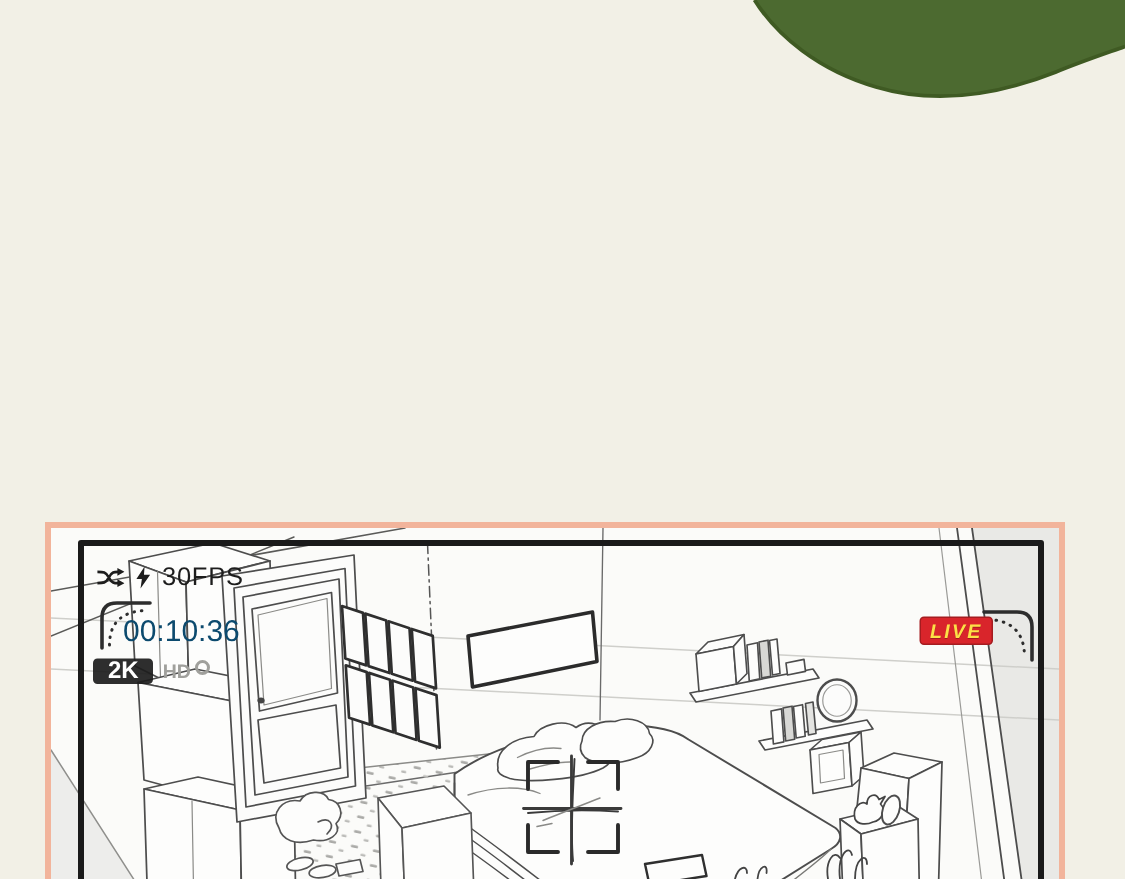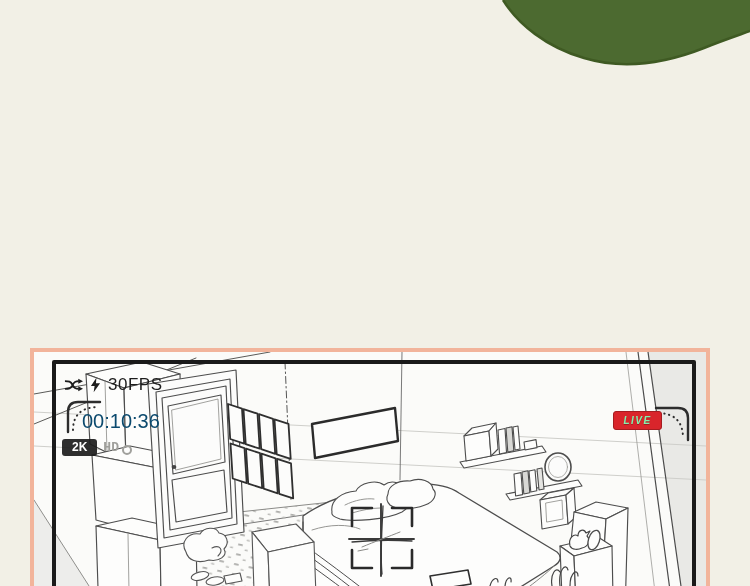--- a/index.html
+++ b/index.html
@@ -23,37 +23,37 @@
     box-sizing:border-box;border-radius:2px;
   }
   
   .hud{position:absolute;color:var(--hud-text,#222);}
   .row{display:flex;align-items:center;gap:7px;}
   .fps{left:30px;top:23px;}
   .fps-label{font-size:17px;font-weight:500;letter-spacing:.5px;color:#1d1d1d;}
   .timecode{left:48px;top:58px;font-size:20px;font-weight:500;color:#0c4a6e;}
   .badges{left:28px;top:87px;gap:6px;}
   .badge-2k{
-    background:rgba(28,28,28,.92);color:#fff;font-size:12px;font-weight:bold;
+    background:rgba(28,28,28,.92);color:#fff;font-size:16px;font-weight:bold;
     padding:2px 10px;border-radius:3px;line-height:13px;
   }
-  .badge-hd{color:#a0a09c;font-size:13px;font-weight:bold;display:flex;align-items:flex-end;font-family:Liberation Mono, monospace;}
+  .badge-hd{color:#a0a09c;font-size:13px;font-weight:bold;display:flex;align-items:flex-start;}
   .hd-ring{width:6px;height:6px;border:2px solid #a0a09c;border-radius:50%;display:inline-block;margin-left:3px;}
   .stat-right{right:12px;top:12px;gap:6px;}
   .pct{font-size:16px;font-weight:500;color:#1d1d1d;}
   .battery{position:relative;width:24px;height:13px;border:1.5px solid #3c6e33;border-radius:2.5px;
     background:linear-gradient(#7cc763,#58a948);display:flex;}
   .battery i{flex:1;border-right:1px solid rgba(40,90,35,.7);}
   .battery i:last-child{border-right:none;}
   .battery:after{content:"";position:absolute;right:-5px;top:2.5px;width:3px;height:6px;
     background:#3c6e33;border-radius:0 2px 2px 0;}
   .live{
     left:579px;top:59px;width:49px;height:19px;
     background:var(--live-red,#D9252B);border:1px solid #a51c20;border-radius:3px;
-    color:#86efac;font-size:10px;font-weight:bold;font-style:italic;letter-spacing:1.5px;
+    color:#fde047;font-size:13px;font-weight:bold;font-style:italic;letter-spacing:1.5px;
     display:flex;align-items:center;justify-content:center;box-sizing:border-box;
     text-shadow:0 1px 0 rgba(0,0,0,.25);
   }
   .guide{position:absolute;width:40px;height:40px;}
   .guide-tl{left:30px;top:44px;}
   .guide-tr{left:618px;top:50px;}
 </style>
 </head>
 <body>
 

